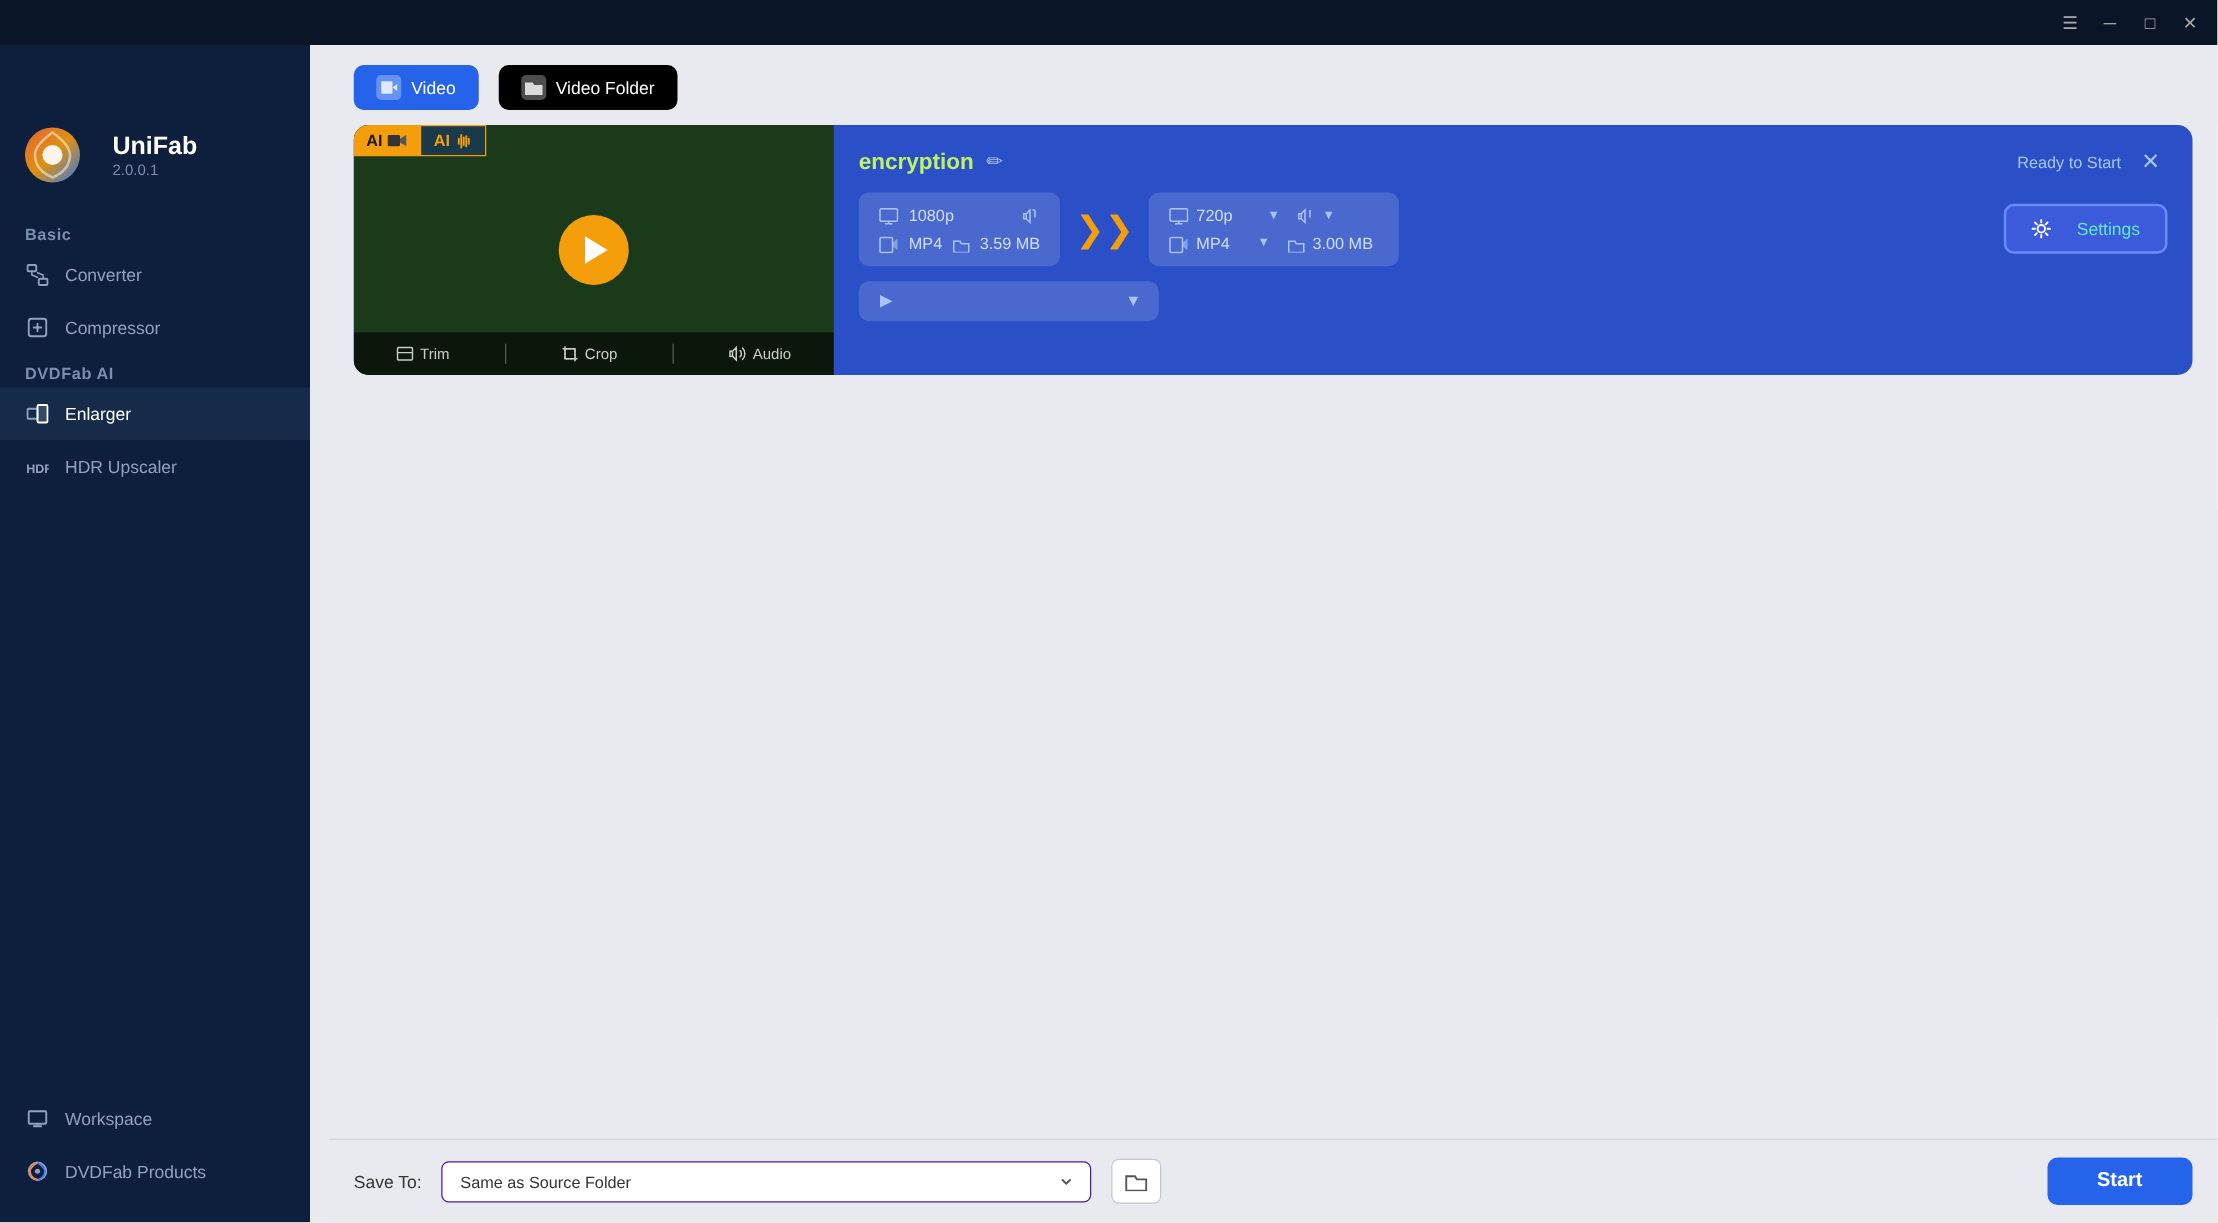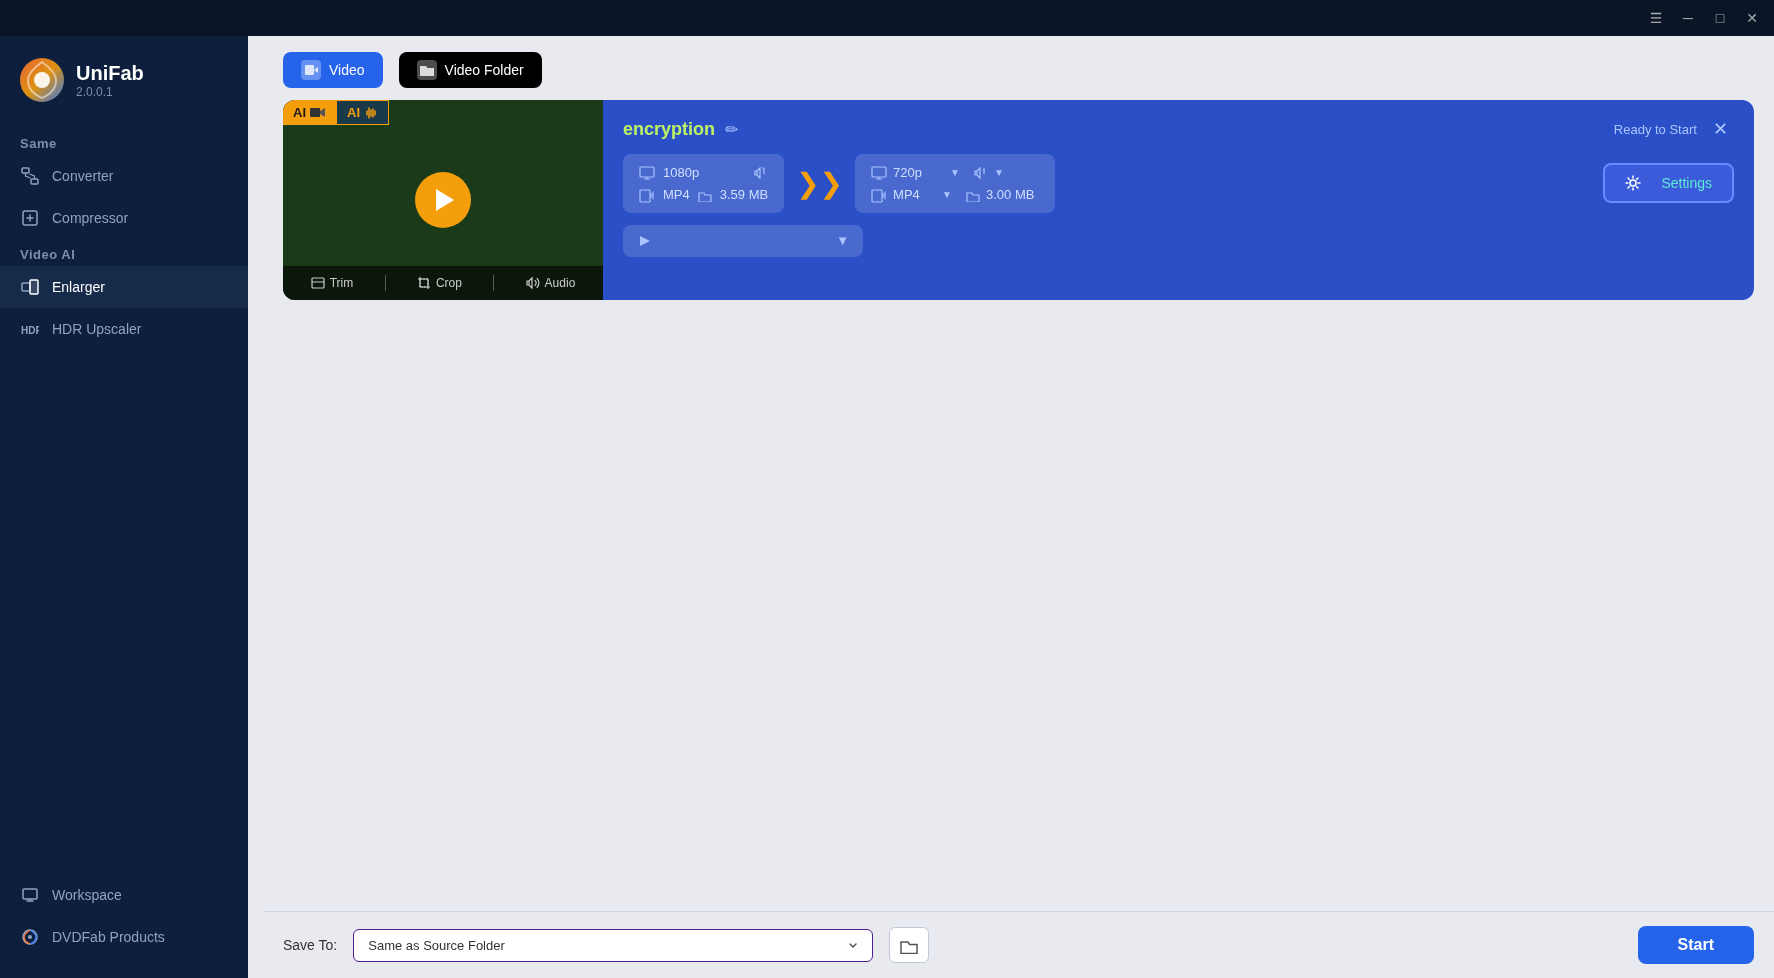--- a/index.html
+++ b/index.html
@@ -45,21 +45,22 @@
       background: #0d1f3c;
       display: flex;
       flex-direction: column;
       flex-shrink: 0;
       padding-bottom: 20px;
     }
     .logo-area {
       display: flex;
       align-items: center;
       padding: 20px 36px 24px 18px;
-      gap: 10px;
+      gap: 24px;
+      margin-top: 44px;
     }
     .logo-icon {
       width: 48px;
       height: 48px;
       flex-shrink: 0;
     }
     .logo-text { display: flex; flex-direction: column; }
     .logo-name { color: white; font-size: 20px; font-weight: 700; }
     .logo-version { color: #7a8fb0; font-size: 12px; }
 
@@ -161,21 +162,21 @@
       background: #2a4fc7;
       border-radius: 12px;
       overflow: hidden;
       display: flex;
       align-items: stretch;
       min-height: 200px;
       position: relative;
     }
 
     .video-thumbnail-section {
-      width: 320px;
+      width: 384px;
       flex-shrink: 0;
       background: #1a3a1a;
       position: relative;
       display: flex;
       align-items: center;
       justify-content: center;
     }
     .ai-badges {
       position: absolute;
       top: 0;
@@ -450,21 +451,21 @@
         <circle cx="24" cy="24" r="22" fill="url(#lg1)" opacity="0.9"></circle>
         <path d="M24 6 Q38 16 38 24 Q38 36 24 42 Q10 36 10 24 Q10 16 24 6Z" fill="none" stroke="white" stroke-width="2" opacity="0.5"></path>
         <circle cx="24" cy="24" r="8" fill="white" opacity="0.9"></circle>
       </svg>
       <div class="logo-text">
         <span class="logo-name">UniFab</span>
         <span class="logo-version">2.0.0.1</span>
       </div>
     </div>
 
-    <div class="sidebar-section-label">Same</div>
+    <div class="sidebar-section-label">Basic</div>
 
     <div class="sidebar-item">
       <span class="item-icon">
         <svg width="18" height="18" viewBox="0 0 18 18" fill="none">
             <rect x="1" y="1" width="7" height="5" rx="1" stroke="#8fa3c0" stroke-width="1.5" fill="none"></rect>
             <rect x="10" y="12" width="7" height="5" rx="1" stroke="#8fa3c0" stroke-width="1.5" fill="none"></rect>
             <path d="M4.5 6v3l5 2M13.5 12V9l-5-2" stroke="#8fa3c0" stroke-width="1.2"></path>
           </svg>
       </span>
       <span>Converter</span>
@@ -473,21 +474,21 @@
     <div class="sidebar-item">
       <span class="item-icon">
         <svg width="18" height="18" viewBox="0 0 18 18" fill="none">
             <rect x="2" y="2" width="14" height="14" rx="2" stroke="#8fa3c0" stroke-width="1.5" fill="none"></rect>
             <path d="M6 9h6M9 6v6" stroke="#8fa3c0" stroke-width="1.5" stroke-linecap="round"></path>
           </svg>
       </span>
       <span>Compressor</span>
     </div>
 
-    <div class="sidebar-section-label">Video AI</div>
+    <div class="sidebar-section-label">DVDFab AI</div>
 
     <div class="sidebar-item active">
       <span class="item-icon">
         <svg width="18" height="18" viewBox="0 0 18 18" fill="none">
             <rect x="1" y="5" width="8" height="8" rx="1" stroke="#8fa3c0" stroke-width="1.5" fill="none"></rect>
             <rect x="9" y="2" width="8" height="14" rx="1" stroke="white" stroke-width="1.5" fill="rgba(255,255,255,0.15)"></rect>
           </svg>
       </span>
       <span>Enlarger</span>
     </div>

